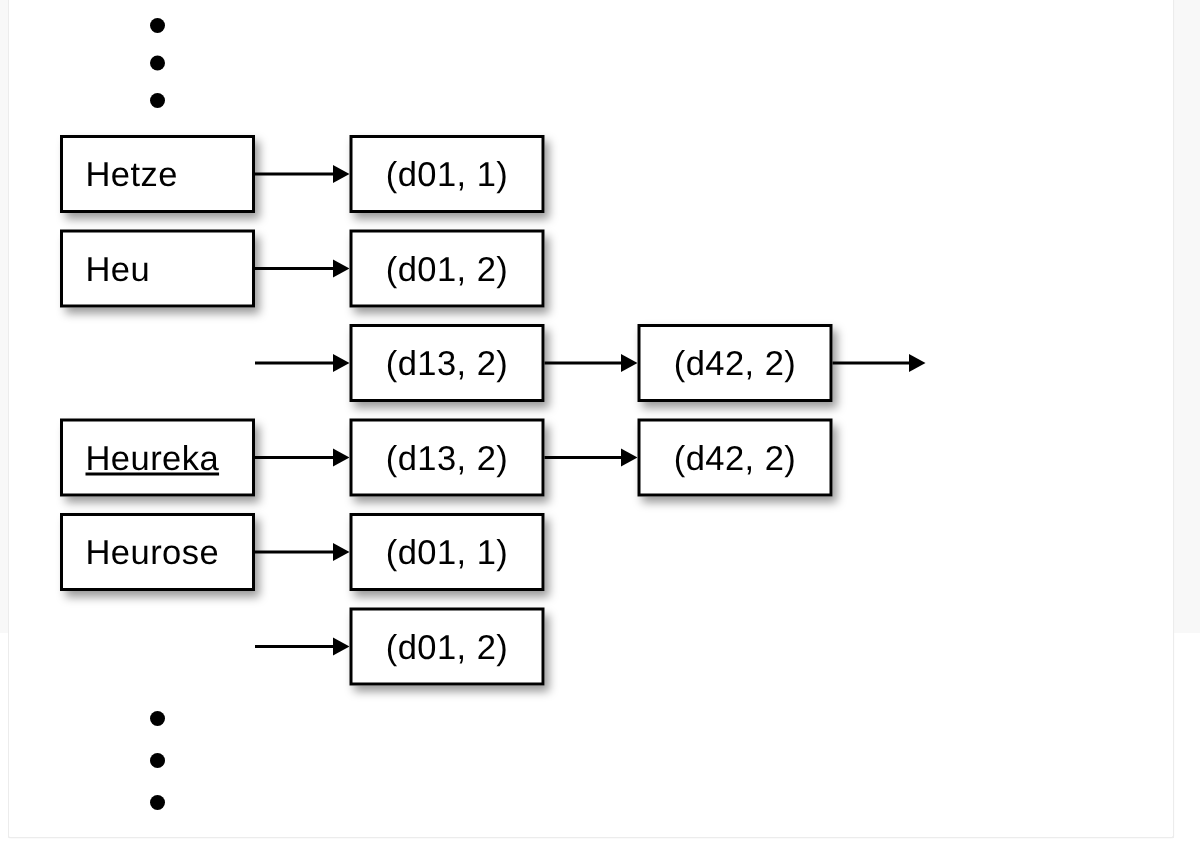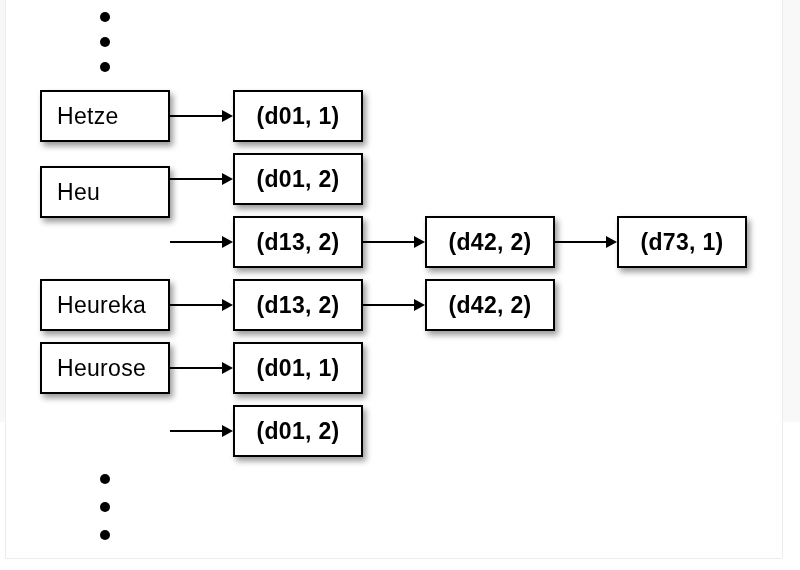--- a/index.html
+++ b/index.html
@@ -36,21 +36,21 @@
     border: 2px solid #000000;
     box-shadow: 3px 4px 6px rgba(0,0,0,0.40);
     display: flex;
     align-items: center;
     font-size: 23px;
     color: #000000;
     white-space: nowrap;
     letter-spacing: 0.3px;
   }
   .term { padding-left: 15px; justify-content: flex-start; }
-  .posting { justify-content: center; font-weight: bold; }
+  .posting { justify-content: center; }
   .arrow { position: absolute; height: 12px; }
   .arrow .shaft {
     position: absolute;
     left: 0; right: 9px; top: 5px;
     height: 2px;
     background: #000000;
   }
   .arrow .head {
     position: absolute;
     right: 0; top: 0;
@@ -77,44 +77,43 @@
   <div class="dot" style="left:100px; top:37px;"></div>
   <div class="dot" style="left:100px; top:62px;"></div>
 
   <div class="box term" style="left:40px; top:90px;">Hetze</div>
   <div class="arrow" style="left:170px; top:110px; width:63px;">
     <span class="shaft"></span>
     <span class="head"></span>
   </div>
   <div class="box posting" style="left:233px; top:90px;">(d01, 1)</div>
 
-  <div class="box term" style="left:40px; top:166px;">Heu</div>
+  <div class="box term" style="left:40px; top:153px;">Heu</div>
   <div class="arrow" style="left:170px; top:173px; width:63px;">
     <span class="shaft"></span>
     <span class="head"></span>
   </div>
   <div class="box posting" style="left:233px; top:153px;">(d01, 2)</div>
 
   <div class="arrow" style="left:170px; top:236px; width:63px;">
     <span class="shaft"></span>
     <span class="head"></span>
   </div>
   <div class="box posting" style="left:233px; top:216px;">(d13, 2)</div>
   <div class="arrow" style="left:363px; top:236px; width:62px;">
     <span class="shaft"></span>
     <span class="head"></span>
   </div>
   <div class="box posting" style="left:425px; top:216px;">(d42, 2)</div>
   <div class="arrow" style="left:555px; top:236px; width:62px;">
     <span class="shaft"></span>
     <span class="head"></span>
   </div>
-  <div class="box posting" style="left:617px; top:216px;">(d73, 1)</div>
 
-  <div class="box term" style="left:40px; top:279px;">Heureka</div>
+  <div class="box term" style="left:40px; top:279px;text-decoration:underline;">Heureka</div>
   <div class="arrow" style="left:170px; top:299px; width:63px;">
     <span class="shaft"></span>
     <span class="head"></span>
   </div>
   <div class="box posting" style="left:233px; top:279px;">(d13, 2)</div>
   <div class="arrow" style="left:363px; top:299px; width:62px;">
     <span class="shaft"></span>
     <span class="head"></span>
   </div>
   <div class="box posting" style="left:425px; top:279px;">(d42, 2)</div>

